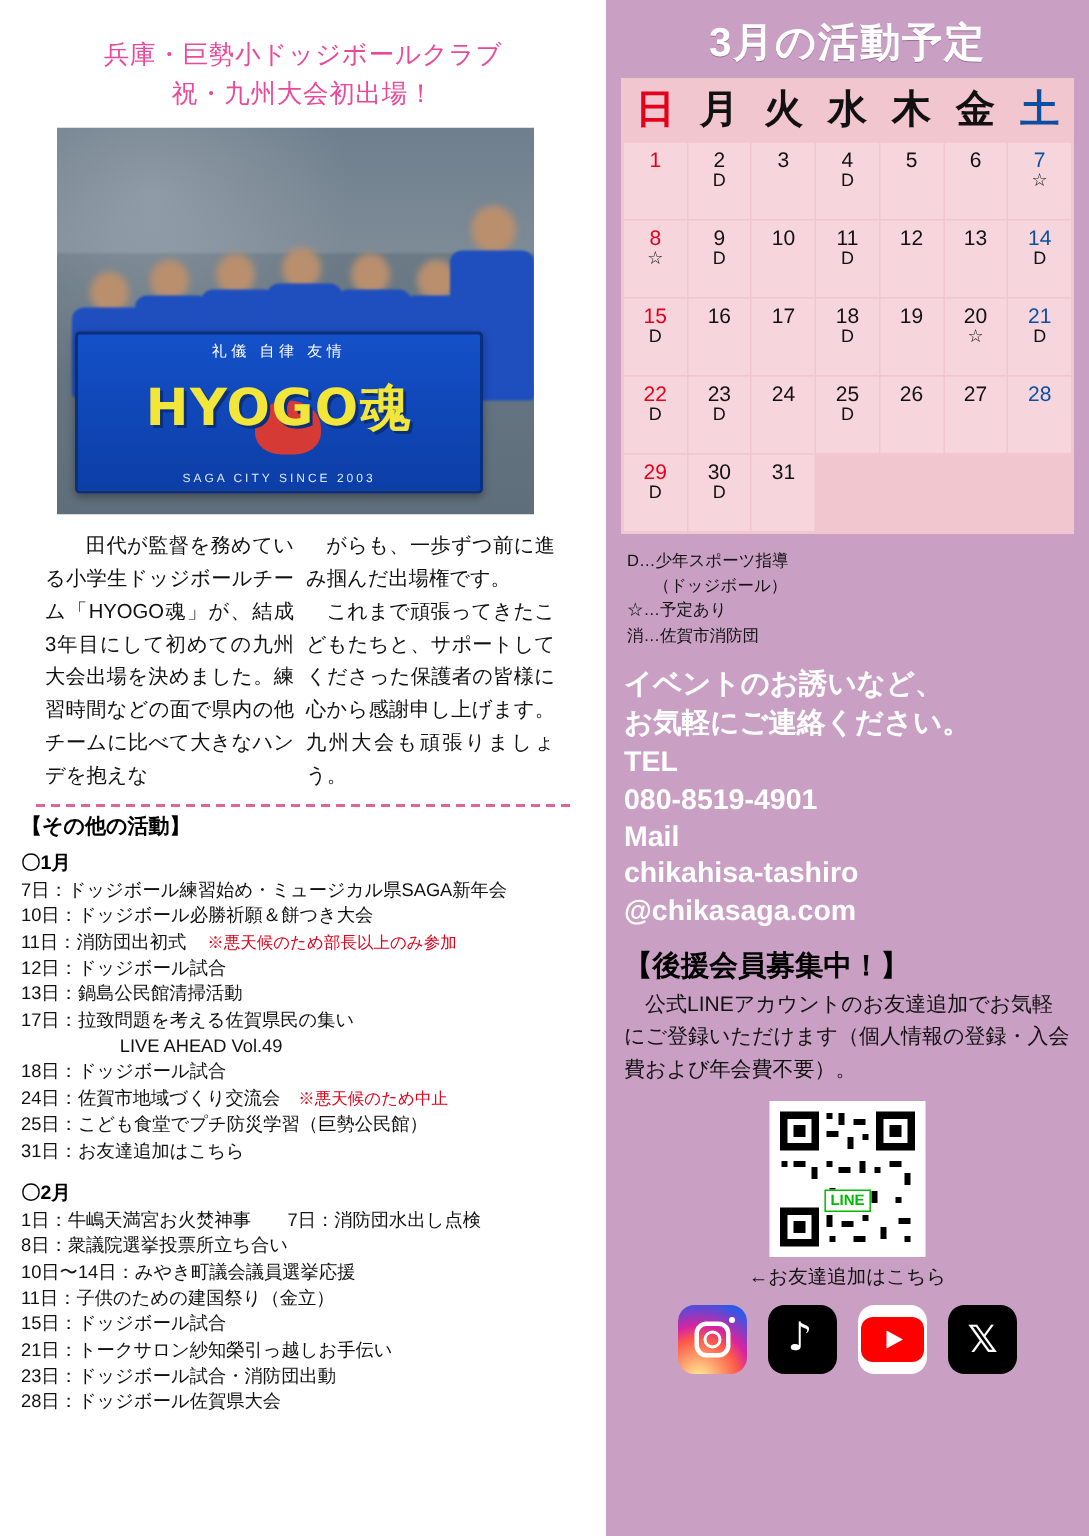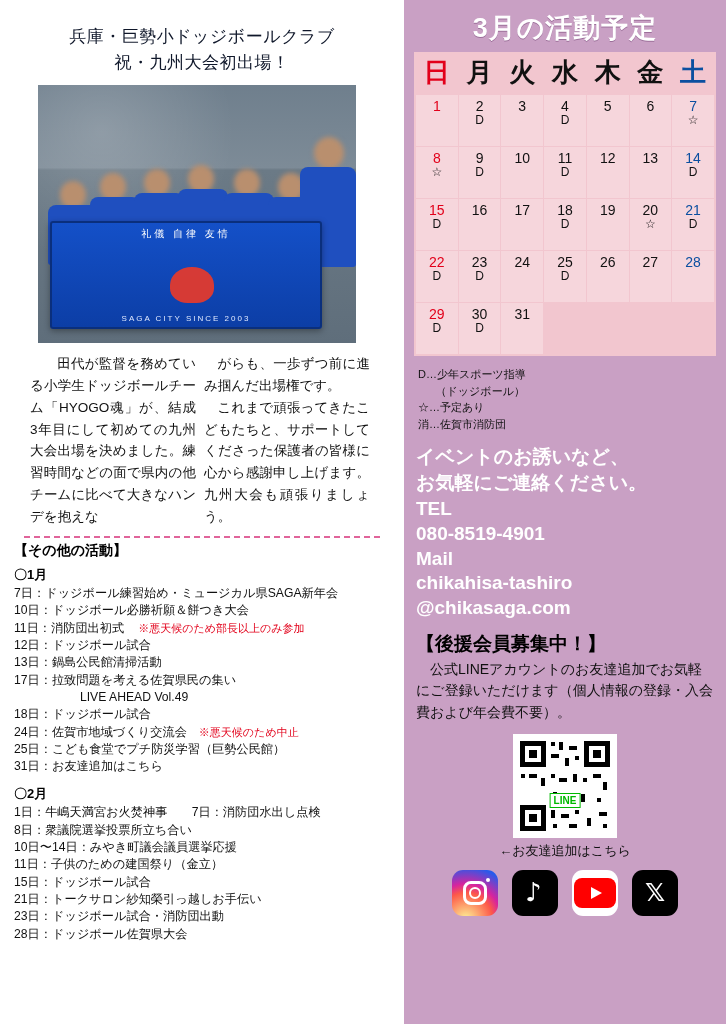--- a/index.html
+++ b/index.html
@@ -9,21 +9,21 @@
     font-family: "Liberation Sans", sans-serif;
     background: #ffffff;
     overflow: hidden;
     position: relative;
   }
   .page { width:726px; height:1024px; display:flex; position:relative; }
 
   
   .left { width: 404px; height:1024px; background:#ffffff; position:relative; padding: 10px 8px 0 8px; }
 
-  .headline { text-align:center; font-size:17px; line-height:1.5; color:#0f172a; letter-spacing:0.5px; margin-top:14px; }
+  .headline { text-align:center; font-size:17px; line-height:1.5; color:#ec4899; letter-spacing:0.5px; margin-top:14px; }
   .headline .l2 { display:block; }
 
   .photo-wrap { margin: 10px 8px 0 30px; width: 318px; height: 258px; position:relative; overflow:hidden; border:0; }
   .photo {
     width:100%; height:100%;
     background:
       radial-gradient(circle at 20% 18%, rgba(255,255,255,0.18), transparent 40%),
       linear-gradient(#6f7f8d 0%, #7d8b97 32%, #6b7a86 33%, #5f6e7b 100%);
     position:relative;
   }
@@ -132,20 +132,21 @@
         <div class="head" style="left:196px; top:84px;  width:26px; height:28px;"></div>
         <div class="kid" style="left:186px; top:108px; width:50px; height:70px;"></div>
         <div class="head" style="left:240px; top:88px;  width:26px; height:28px;"></div>
         <div class="kid" style="left:230px; top:112px; width:52px; height:68px;"></div>
         <div class="head" style="left:276px; top:52px;  width:30px; height:32px;"></div>
         <div class="kid" style="left:262px; top:82px;  width:56px; height:100px;"></div>
 
         <div class="banner">
           <div class="btop">礼儀 自律 友情</div>
           <div class="mascot"></div>
+          <div class="btext">HYOGO魂</div>
           <div class="bbot">SAGA CITY   SINCE 2003</div>
         </div>
       </div>
     </div>
 
     <div class="body-cols">
       <div class="col">
         <p>　田代が監督を務めている小学生ドッジボールチーム「HYOGO魂」が、結成3年目にして初めての九州大会出場を決めました。練習時間などの面で県内の他チームに比べて大きなハンデを抱えな</p>
       </div>
       <div class="col">

